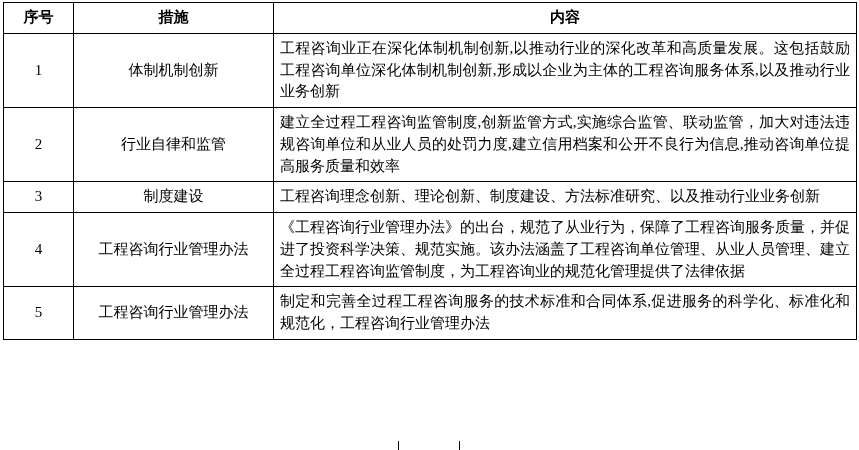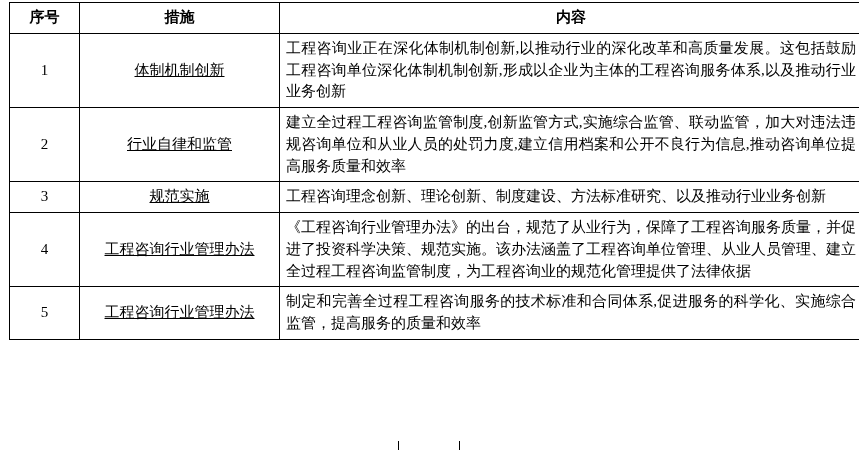--- a/index.html
+++ b/index.html
@@ -12,21 +12,21 @@
     height: 450px;
     font-family: "Liberation Serif", "DejaVu Serif", serif;
     color: #000000;
     overflow: hidden;
   }
   .page {
     position: relative;
     width: 859px;
     height: 450px;
     box-sizing: border-box;
-    padding: 2px 3px 0 9px;
+    padding: 2px 3px 0 3px;
   }
   table.doc-table {
     border-collapse: collapse;
     width: 853px;
     table-layout: fixed;
   }
   table.doc-table td,
   table.doc-table th {
     border: 1px solid #000000;
     vertical-align: middle;
@@ -46,21 +46,20 @@
   col.c-content { width: 583px; }
 
   td.cell-no {
     text-align: center;
     font-size: 15px;
   }
   td.cell-measure {
     text-align: center;
     font-size: 15px;
     line-height: 1.5;
-    text-decoration: underline;
   }
   td.cell-content {
     text-align: justify;
     text-justify: inter-ideograph;
     font-size: 15px;
     line-height: 1.5;
   }
   .footer-strip {
     position: absolute;
     left: 0;
@@ -102,31 +101,31 @@
         <td class="cell-measure">体制机制创新</td>
         <td class="cell-content">工程咨询业正在深化体制机制创新,以推动行业的深化改革和高质量发展。这包括鼓励工程咨询单位深化体制机制创新,形成以企业为主体的工程咨询服务体系,以及推动行业业务创新</td>
       </tr>
       <tr>
         <td class="cell-no">2</td>
         <td class="cell-measure">行业自律和监管</td>
         <td class="cell-content">建立全过程工程咨询监管制度,创新监管方式,实施综合监管、联动监管，加大对违法违规咨询单位和从业人员的处罚力度,建立信用档案和公开不良行为信息,推动咨询单位提高服务质量和效率</td>
       </tr>
       <tr>
         <td class="cell-no">3</td>
-        <td class="cell-measure">规范实施</td>
+        <td class="cell-measure">制度建设</td>
         <td class="cell-content">工程咨询理念创新、理论创新、制度建设、方法标准研究、以及推动行业业务创新</td>
       </tr>
       <tr>
         <td class="cell-no">4</td>
         <td class="cell-measure">工程咨询行业管理办法</td>
         <td class="cell-content">《工程咨询行业管理办法》的出台，规范了从业行为，保障了工程咨询服务质量，并促进了投资科学决策、规范实施。该办法涵盖了工程咨询单位管理、从业人员管理、建立全过程工程咨询监管制度，为工程咨询业的规范化管理提供了法律依据</td>
       </tr>
       <tr>
         <td class="cell-no">5</td>
         <td class="cell-measure">工程咨询行业管理办法</td>
-        <td class="cell-content">制定和完善全过程工程咨询服务的技术标准和合同体系,促进服务的科学化、实施综合监管，提高服务的质量和效率</td>
+        <td class="cell-content">制定和完善全过程工程咨询服务的技术标准和合同体系,促进服务的科学化、标准化和规范化，工程咨询行业管理办法</td>
       </tr>
     </tbody>
   </table>
   <div class="footer-strip">
     <div class="footer-mark"></div>
   </div>
 </div>
 
 </body></html>

